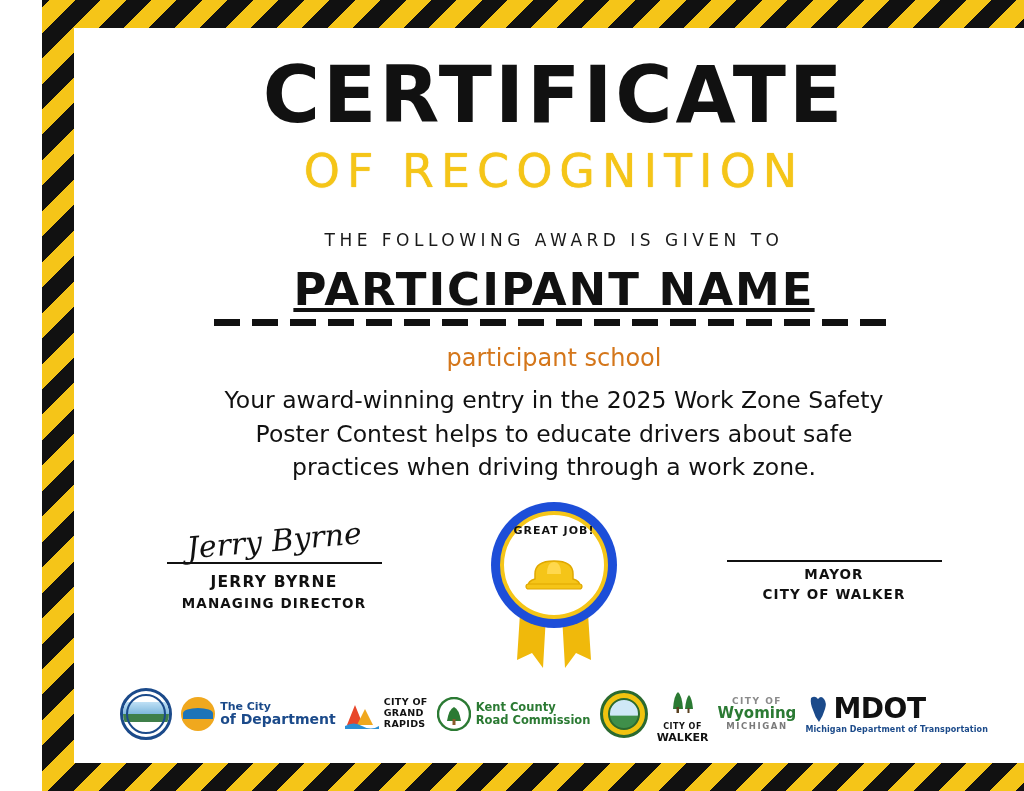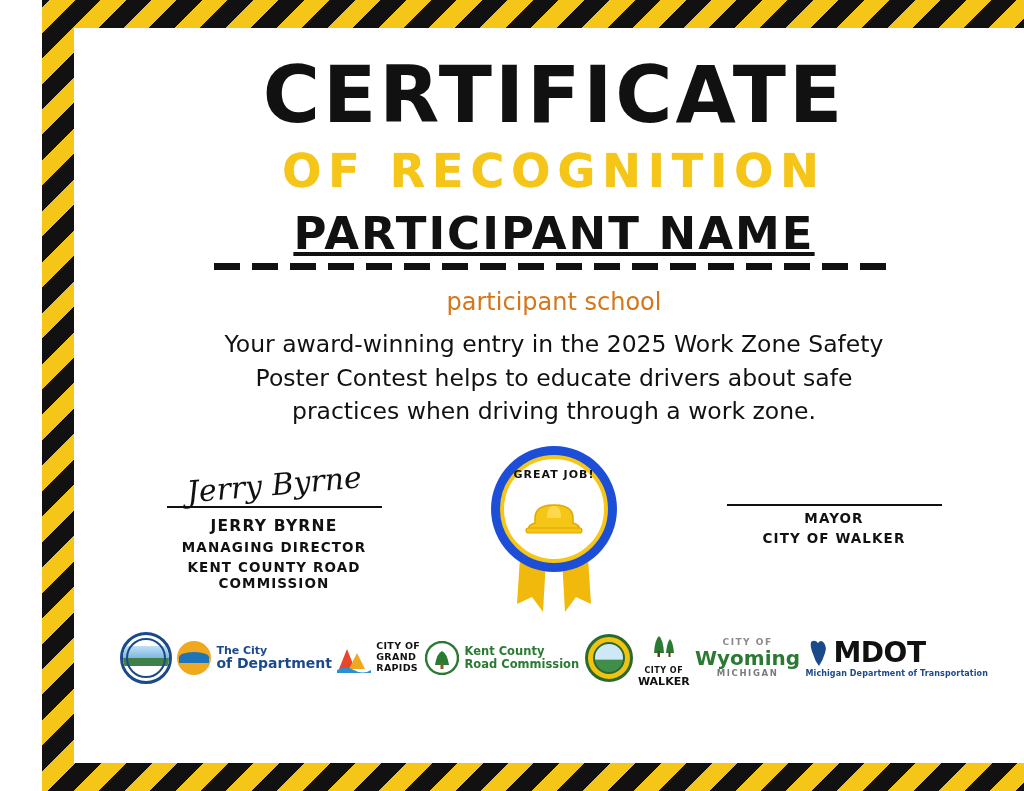--- a/index.html
+++ b/index.html
@@ -51,21 +51,21 @@
     font-size: 78px;
     letter-spacing: 3px;
     color: #111111;
     line-height: 1;
     text-align: center;
     white-space: nowrap;
   }
   .title-sub {
     margin-top: 14px;
     font-family: "DejaVu Sans", sans-serif;
-    font-weight: bold;
+    font-weight: normal;
     font-size: 46px;
     letter-spacing: 7px;
     color: #f5c518;
     line-height: 1;
     text-align: center;
     -webkit-text-stroke: 0px;
     text-shadow: 0 0 1px #e8b800;
   }
 
   
@@ -298,53 +298,53 @@
     background: linear-gradient(180deg,#cfe8f7 55%,#3f8f4a 56%);
     border:2px solid #2b6a2f;
   }
 
   .walker-mark { width:36px;height:40px;position:relative; }
   .walker-txt { font-size: 11px; font-weight:bold; color:#111; line-height:1.1; text-align:center;}
   .walker-txt .city { font-size:8px; letter-spacing:.5px; }
 
   .wyo-txt { text-align:center; line-height:1.05; }
   .wyo-txt .cityof { font-size:9px; color:#8a8a8a; letter-spacing:1.5px; font-weight:bold; }
-  .wyo-txt .wy { font-size:20px; color:#2b7a33; font-weight:bold; }
+  .wyo-txt .wy { font-size:15px; color:#2b7a33; font-weight:bold; }
   .wyo-txt .mi { font-size:8.5px; color:#7a7a7a; letter-spacing:1.6px; font-weight:bold; }
 
   .mdot-wrap { display:flex; flex-direction:column; align-items:flex-start; }
   .mdot-row { display:flex; align-items:center; gap:2px; }
   .mdot-txt { font-size:28px; font-weight:bold; color:#111; line-height:1; letter-spacing:-0.5px;}
   .mdot-sub { font-size:8px; font-weight:bold; color:#1b4a8a; letter-spacing:.1px; margin-top:1px;}
 </style>
 </head>
 <body>
 
 <div class="certificate">
   <div class="inner-white">
 
     <div class="title-main">CERTIFICATE</div>
     <div class="title-sub">OF RECOGNITION</div>
 
+    <div class="given-to">THE FOLLOWING AWARD IS GIVEN TO</div>
 
     <div class="participant-name">PARTICIPANT NAME</div>
     <div class="dashed-rule"></div>
 
     <div class="participant-school">participant school</div>
 
     <div class="body-text">Your award-winning entry in the 2025 Work Zone Safety Poster Contest helps to educate drivers about safe practices when driving through a work zone.</div>
 
     <div class="sig-band">
 
       <div class="sig-block">
         <div class="sig-script">Jerry Byrne</div>
         <div class="sig-line"></div>
         <div class="sig-name">JERRY BYRNE</div>
         <div class="sig-role">MANAGING DIRECTOR</div>
-        <div class="sig-role">KENT COUNTY ROAD COMMISSION</div>
       </div>
 
       <div class="seal-wrap">
         <svg class="ribbons" viewBox="0 0 110 78">
           <polygon points="22,0 48,0 44,70 33,55 18,62" fill="#f0b90b"></polygon>
           <polygon points="62,0 88,0 92,62 77,55 66,70" fill="#f0b90b"></polygon>
         </svg>
         <div class="seal-circle">
           <div class="seal-inner">
             <div class="seal-text">GREAT JOB!</div>

